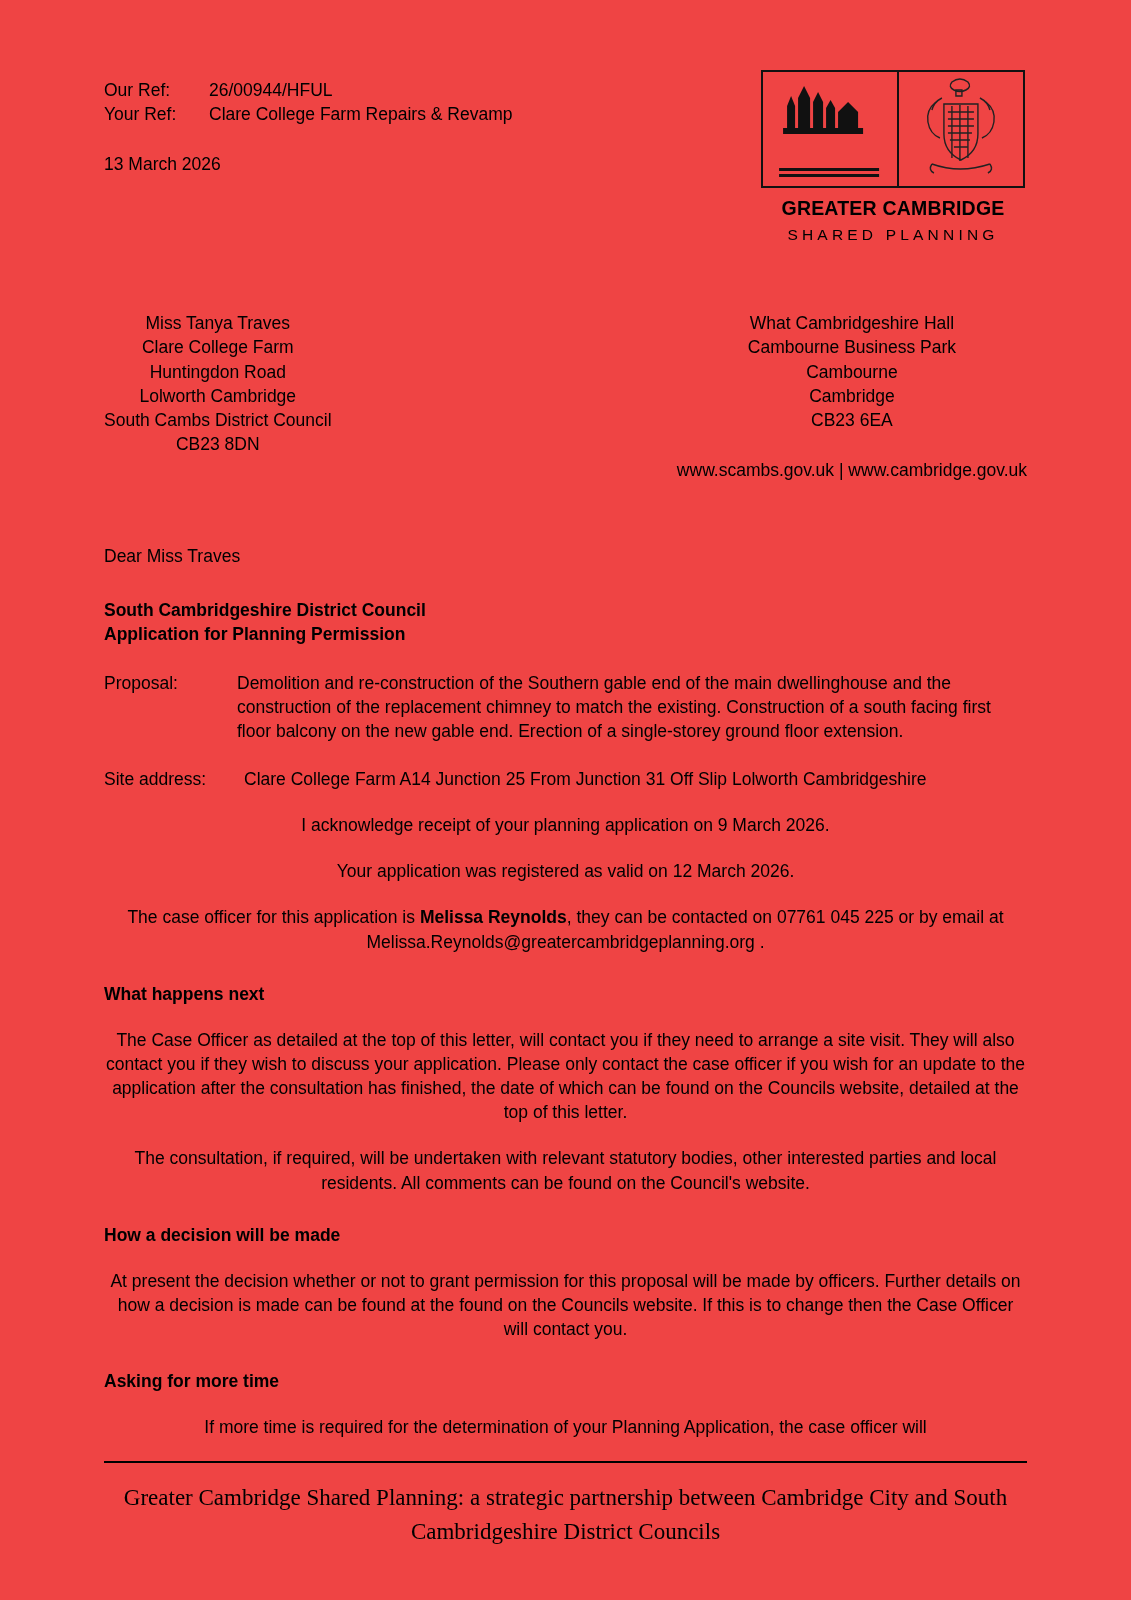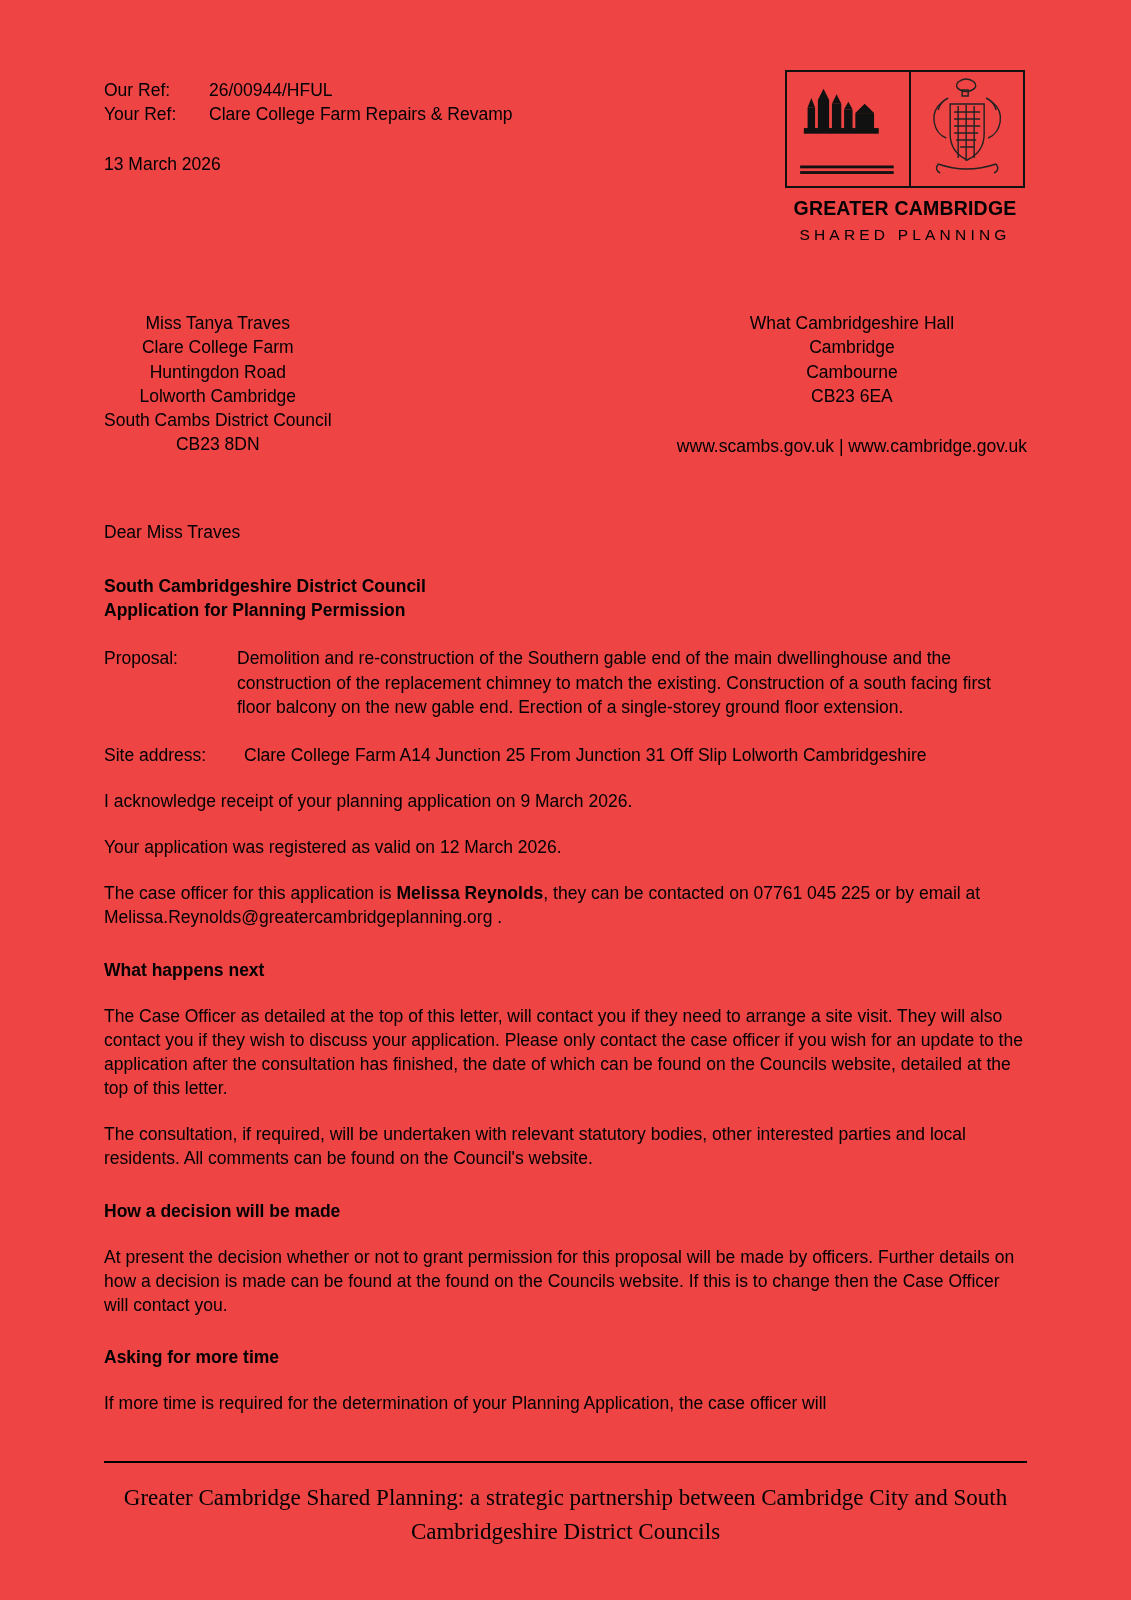--- a/index.html
+++ b/index.html
@@ -41,21 +41,21 @@
   }
   .ref-value {
     flex: 1 1 auto;
   }
   .date-line {
     margin-top: 26px;
   }
 
   
   .logo-block {
-    width: 240px;
+    width: 264px;
     margin-right: 2px;
   }
   .logo-box {
     border: 2px solid #111;
     height: 118px;
     display: flex;
     box-sizing: border-box;
   }
   .logo-left {
     flex: 1 1 52%;
@@ -103,20 +103,21 @@
   
   .salutation {
     margin-top: 62px;
   }
   .bold-head {
     font-weight: bold;
     margin-top: 30px;
   }
   .para {
     margin-top: 22px;
+    text-align: center;
   }
   .field-row {
     display: flex;
     margin-top: 24px;
   }
   .field-label {
     flex: 0 0 auto;
     width: 133px;
   }
   .field-label.wide {
@@ -228,22 +229,23 @@
       <div>Miss Tanya Traves</div>
       <div>Clare College Farm</div>
       <div>Huntingdon Road</div>
       <div>Lolworth Cambridge</div>
       <div>South Cambs District Council</div>
       <div>CB23 8DN</div>
     </div>
     <div>
       <div class="addr-right">
         <div>What Cambridgeshire Hall</div>
+        <div>Cambourne Business Park</div>
+        <div>Cambourne</div>
         <div>Cambridge</div>
-        <div>Cambourne</div>
         <div>CB23 6EA</div>
       </div>
       <div class="websites">www.scambs.gov.uk | www.cambridge.gov.uk</div>
     </div>
   </div>
 
   <div class="salutation">Dear Miss Traves</div>
 
   <div class="bold-head">South Cambridgeshire District Council</div>
   <div style="font-weight:bold;">Application for Planning Permission</div>

